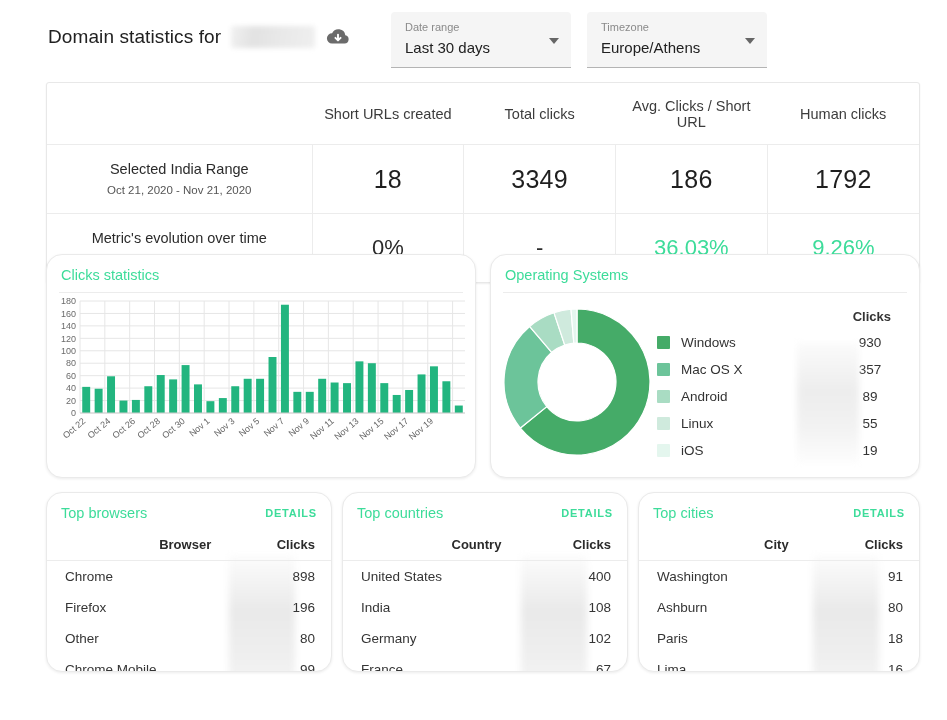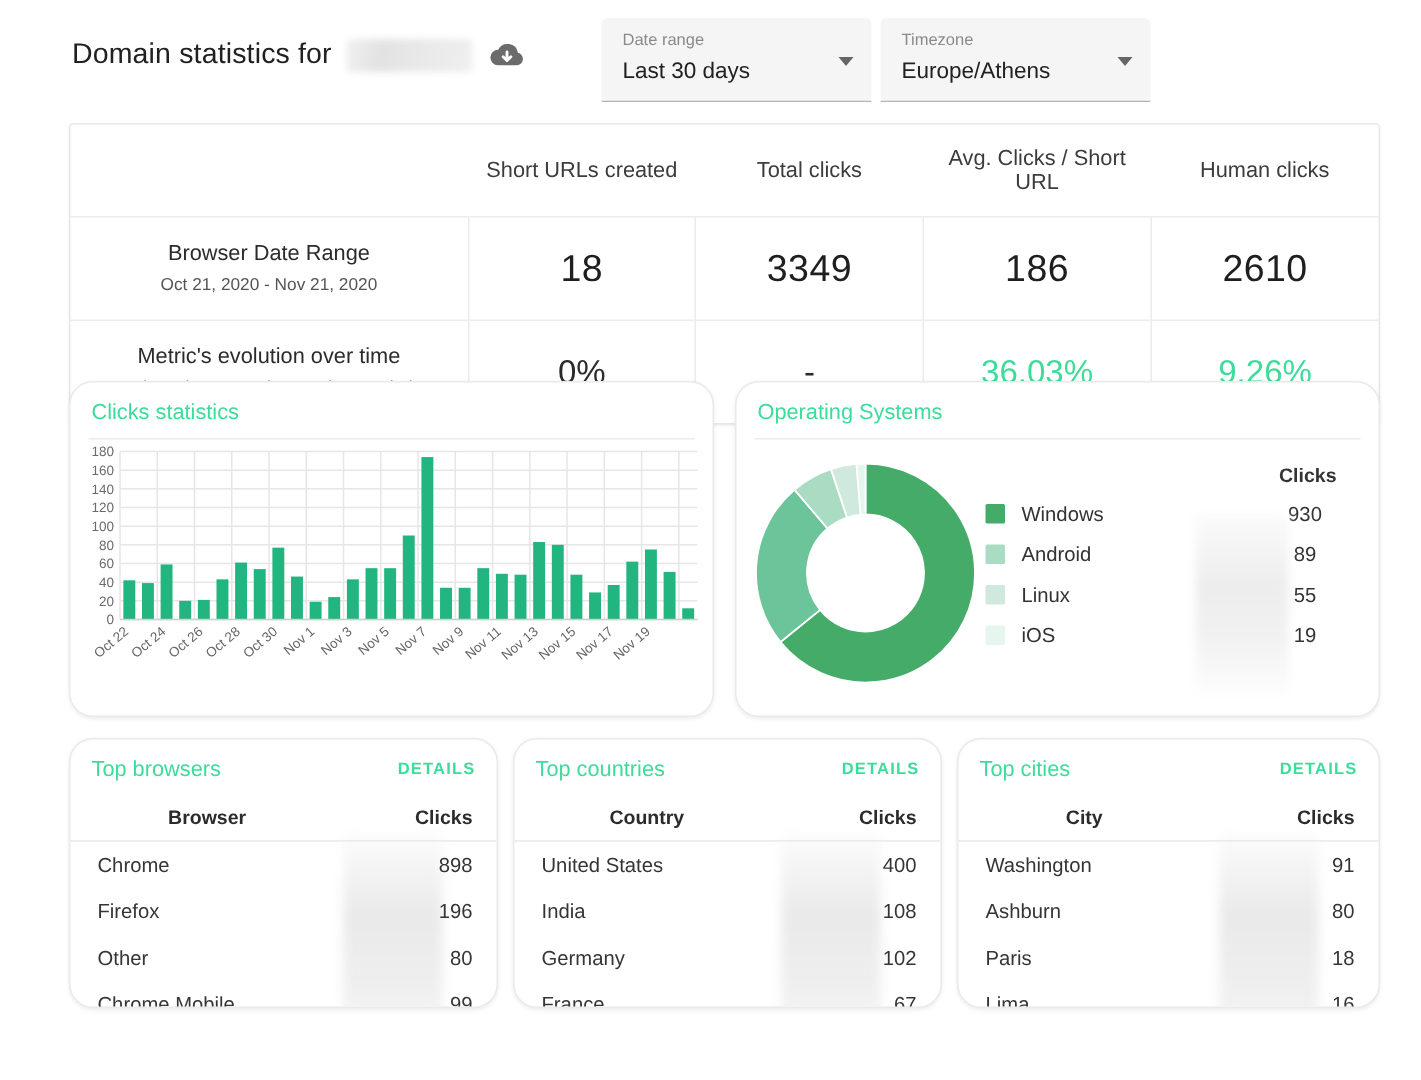--- a/index.html
+++ b/index.html
@@ -24,21 +24,21 @@
   .page-title { font-size: 19px; color: #212121; font-weight: 400; letter-spacing: .1px; }
   .redacted {
     width: 84px; height: 22px; border-radius: 2px;
     background: linear-gradient(100deg,#f1f1f1 0%,#e2e2e2 28%,#e8e8e8 55%,#efefef 100%);
     filter: blur(2.4px);
     display: inline-block;
   }
   .dl-icon { width: 26px; height: 26px; display:inline-flex; align-items:center; justify-content:center; }
 
   
-  .selects { position: absolute; right: 26px; top: 12px; display: flex; gap: 6px; }
+  .selects { position: absolute; right: 26px; top: 12px; display: flex; gap: 16px; }
   .select-field {
     position: relative; width: 180px; height: 56px;
     background: #f5f5f5; border-bottom: 1px solid #b4b4b4;
     border-radius: 4px 4px 0 0; padding: 8px 12px 0 14px;
   }
   .select-field .fl-label { font-size: 11px; color: #8a8a8a; line-height: 14px; }
   .select-field .fl-value { font-size: 15px; color: #212121; line-height: 24px; margin-top: 2px; }
   .caret {
     position: absolute; right: 12px; top: 26px;
     width: 0; height: 0; border-left: 5px solid transparent;
@@ -107,21 +107,21 @@
   }
   #os-blur { right: 60px; }
 
   
   .list-card { top: 492px; height: 180px; overflow: hidden; }
   #browsers-card { left: 46px; width: 286px; }
   #countries-card { left: 342px; width: 286px; }
   #cities-card { left: 638px; width: 282px; }
   .list-table { width: 100%; border-collapse: collapse; position: relative; z-index: 2; }
   .list-table th {
-    font-size: 13px; color: #2b2b2b; font-weight: 700; text-align: center;
+    font-size: 13px; color: #2b2b2b; font-weight: 700; text-align: right;
     padding: 7px 16px 8px 18px; border-bottom: 1px solid #ececec;
   }
   .list-table th.num { text-align: right; }
   .list-table td {
     font-size: 13.5px; color: #353535; padding: 6px 16px 6px 18px; line-height: 19px;
   }
   .list-table td.num { text-align: right; }
   .list-blur {
     position: absolute; top: 62px; width: 66px; height: 160px; z-index: 1;
     background: linear-gradient(180deg,#fcfcfc 0%,#e9e9e9 35%,#efefef 65%,#fbfbfb 100%);
@@ -171,27 +171,27 @@
           <th class="col-label"></th>
           <th>Short URLs created</th>
           <th>Total clicks</th>
           <th>Avg. Clicks / Short URL</th>
           <th>Human clicks</th>
         </tr>
       </thead>
       <tbody>
         <tr>
           <td>
-            <div class="row-label-main">Browser Date Range</div>
+            <div class="row-label-main">Selected India Range</div>
             <div class="row-label-sub">Oct 21, 2020 - Nov 21, 2020</div>
           </td>
           <td><span class="big-num">18</span></td>
           <td><span class="big-num">3349</span></td>
           <td><span class="big-num">186</span></td>
-          <td><span class="big-num">2610</span></td>
+          <td><span class="big-num">1792</span></td>
         </tr>
         <tr>
           <td>
             <div class="row-label-main">Metric's evolution over time</div>
             <div class="row-label-sub">selected compared to previous period</div>
           </td>
           <td><span class="pct">0%</span></td>
           <td><span class="pct dash">-</span></td>
           <td><span class="pct green">36.03%</span></td>
           <td><span class="pct green">9.26%</span></td>
@@ -312,20 +312,25 @@
       </div>
       <div class="os-legend">
         <div class="os-clicks-head">Clicks</div>
         <div id="os-rows">
             <div class="os-row">
               <span class="os-swatch" style="background: rgb(69, 171, 104);"></span>
               <span class="os-name">Windows</span>
               <span class="os-val">930</span>
             </div>
             <div class="os-row">
+              <span class="os-swatch" style="background: rgb(108, 196, 154);"></span>
+              <span class="os-name">Mac OS X</span>
+              <span class="os-val">357</span>
+            </div>
+            <div class="os-row">
               <span class="os-swatch" style="background: rgb(169, 220, 195);"></span>
               <span class="os-name">Android</span>
               <span class="os-val">89</span>
             </div>
             <div class="os-row">
               <span class="os-swatch" style="background: rgb(207, 234, 221);"></span>
               <span class="os-name">Linux</span>
               <span class="os-val">55</span>
             </div>
             <div class="os-row">

